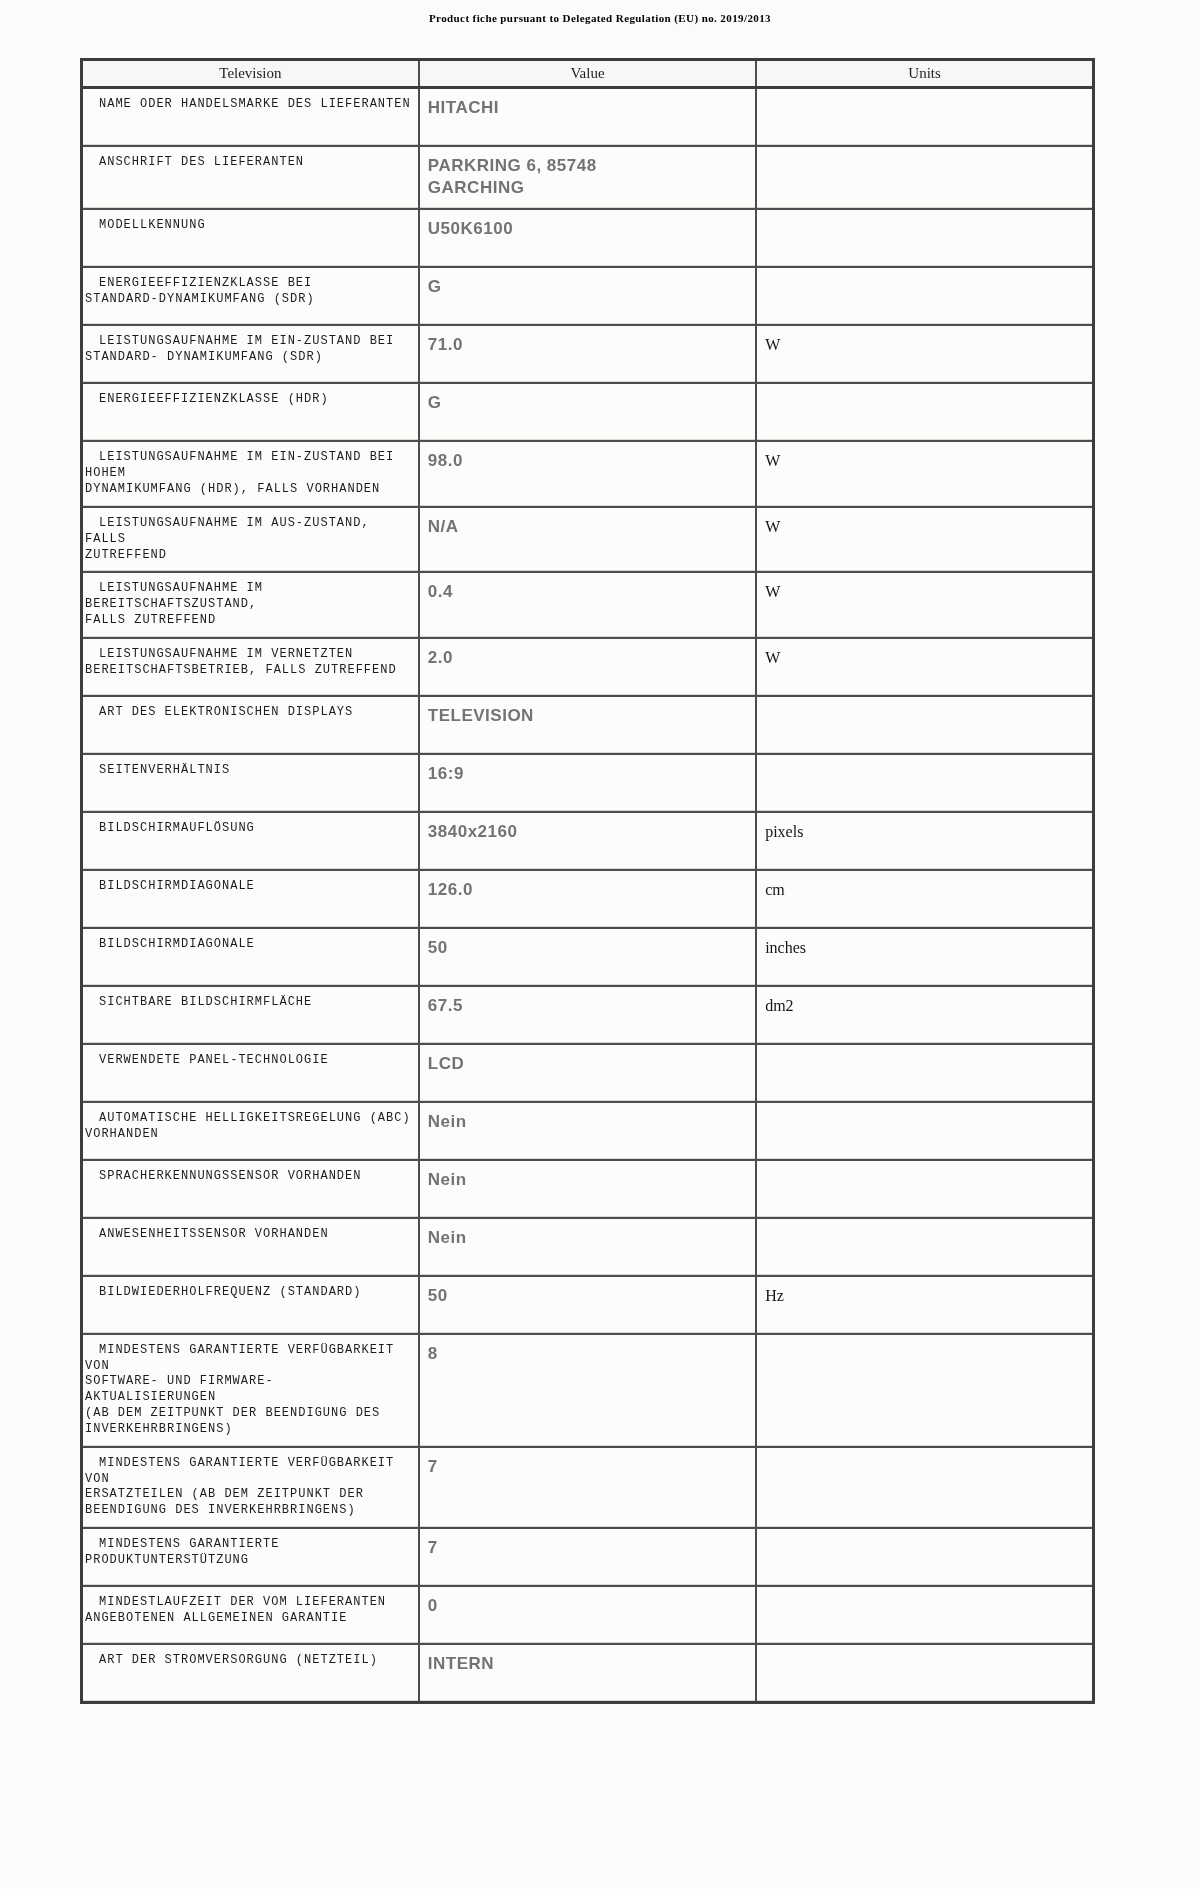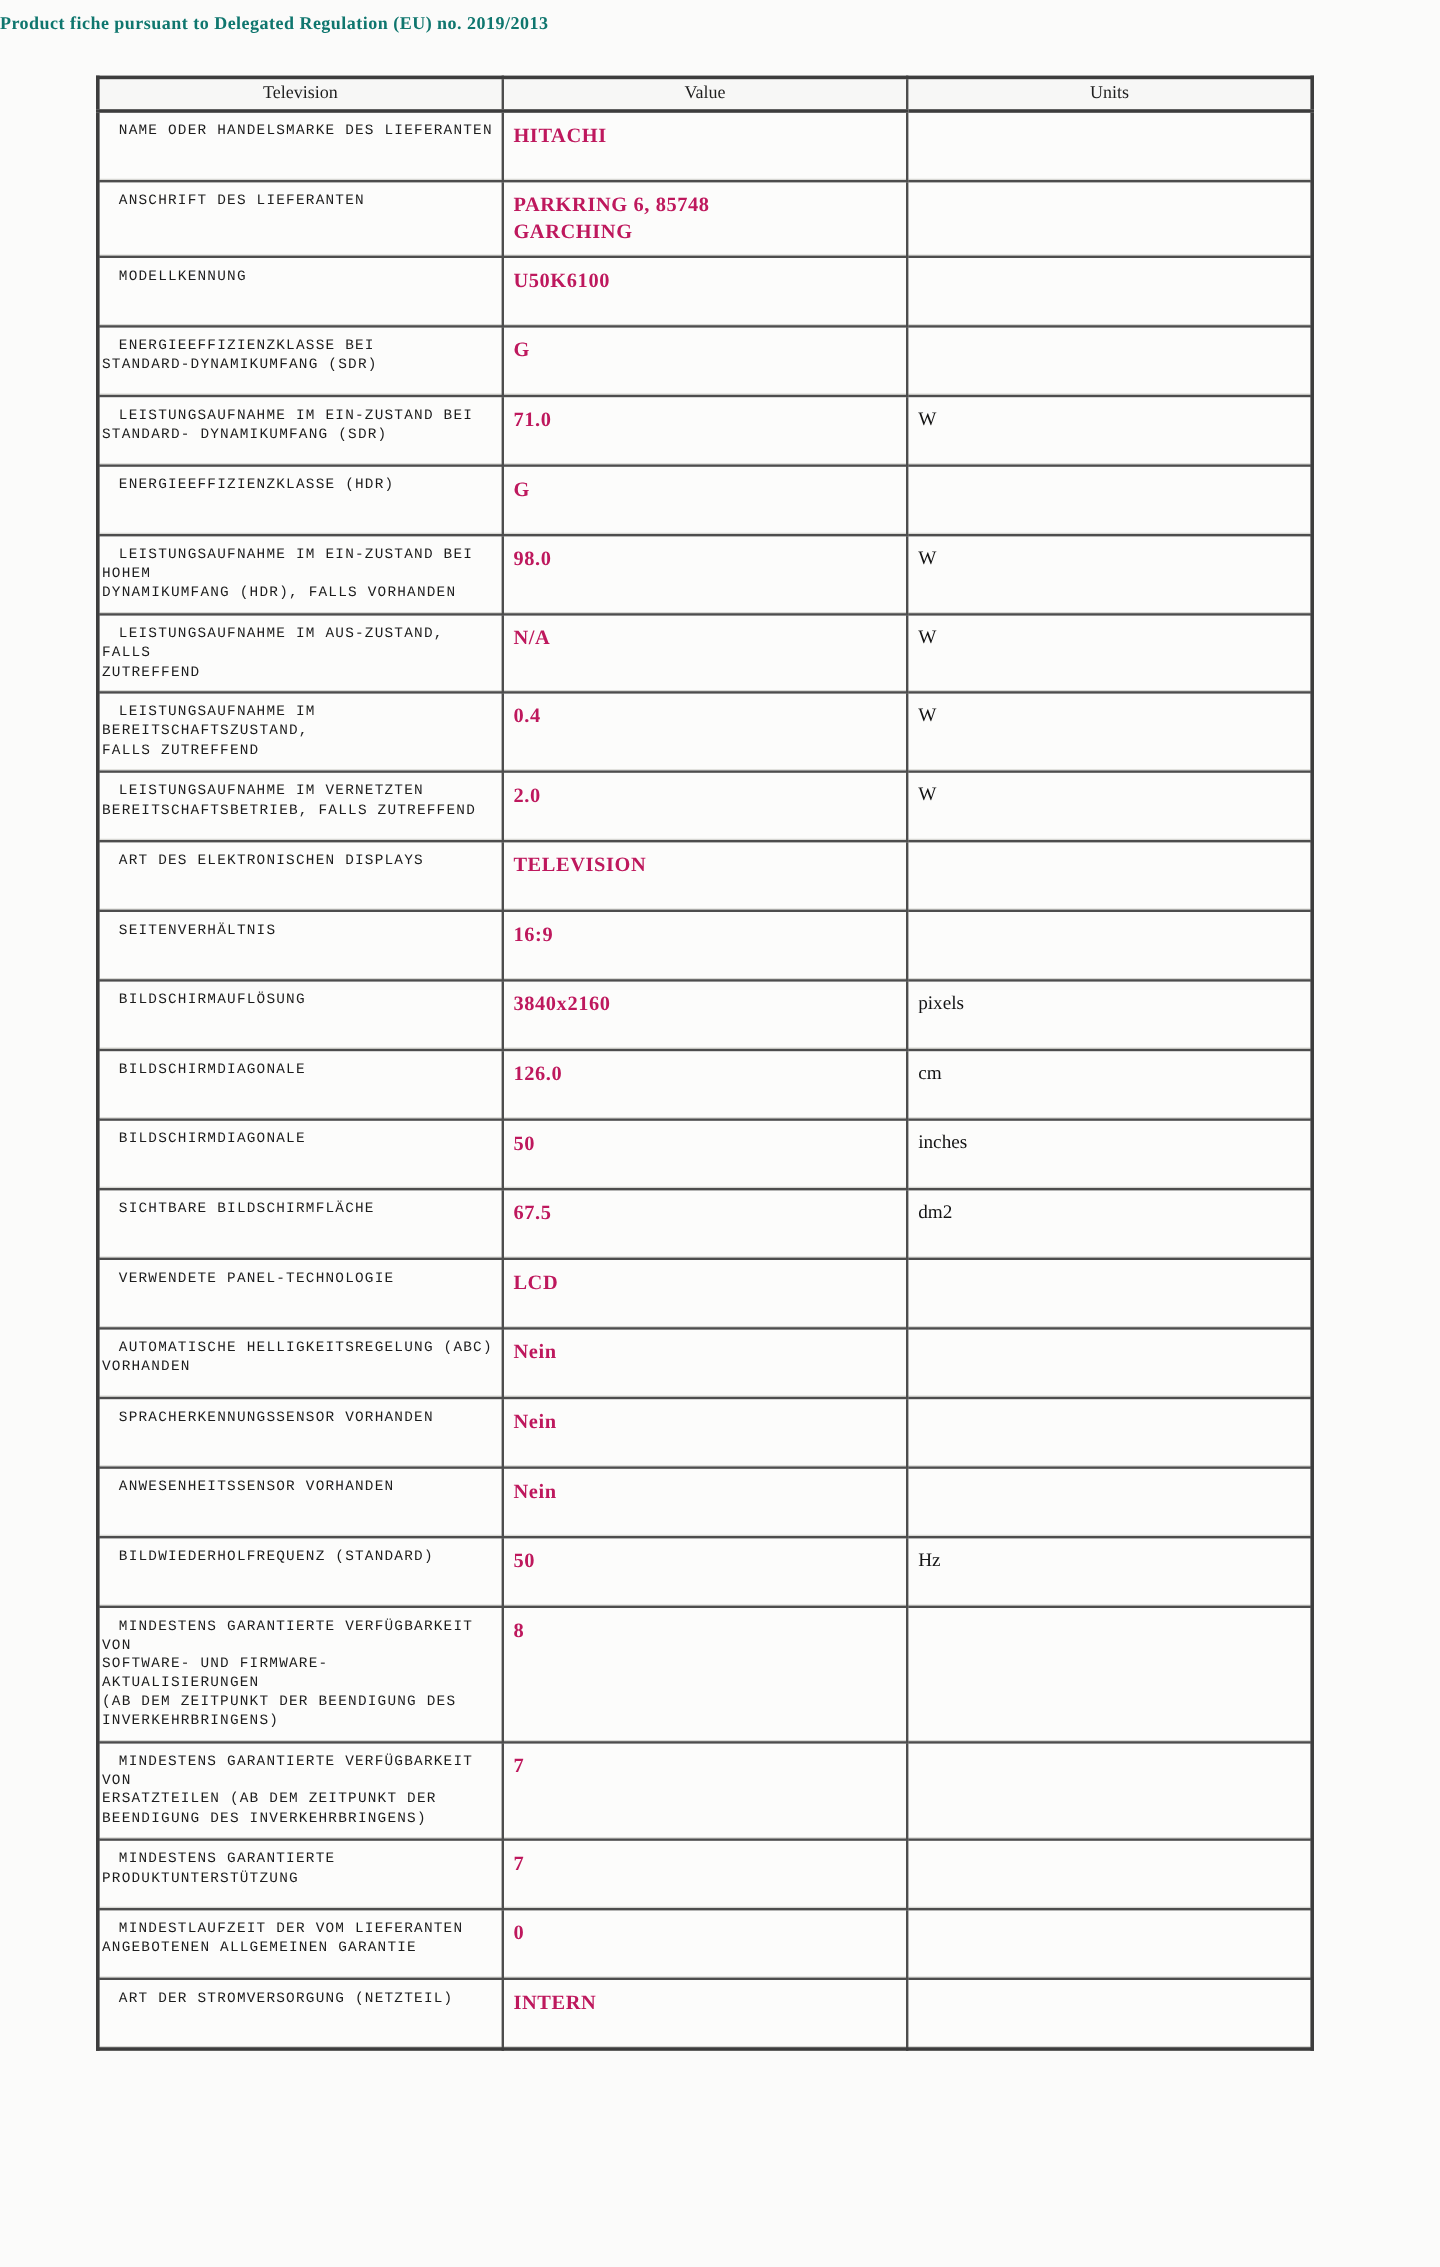--- a/index.html
+++ b/index.html
@@ -7,24 +7,25 @@
     padding: 0;
     background: #fbfbfa;
   }
   body {
     width: 1200px;
     height: 1889px;
     position: relative;
     overflow: hidden;
   }
   .page-title {
+    text-align: center;
     font-family: "Liberation Serif", serif;
-    font-size: 15px;
+    font-size: 11px;
     font-weight: 600;
-    color: #0f766e;
+    color: #000000;
     padding-top: 12px;
     letter-spacing: 0.4px;
   }
   table.fiche-table {
     width: 1015px;
     margin: 34px 0 0 80px;
     border-collapse: collapse;
     table-layout: fixed;
     background: #fcfcfb;
     border: 3px solid #3d3d3d;
@@ -54,26 +55,26 @@
     letter-spacing: 1px;
     line-height: 1.32;
     color: #1c1c1c;
     padding: 8px 6px 8px 2px;
     text-indent: 14px;
     white-space: pre-line;
     vertical-align: top;
   }
   td.cell-value {
     width: 285px;
-    font-family: Liberation Serif, serif;
+    font-family: Liberation Sans, sans-serif;
     font-weight: bold;
     font-size: 17px;
     letter-spacing: 0.5px;
     line-height: 1.35;
-    color: #be185d;
+    color: #737373;
     padding: 8px 6px 8px 8px;
     white-space: pre-line;
     vertical-align: top;
   }
   td.cell-unit {
     width: 110px;
     font-family: "Liberation Serif", serif;
     font-size: 16px;
     line-height: 1.35;
     color: #141414;

